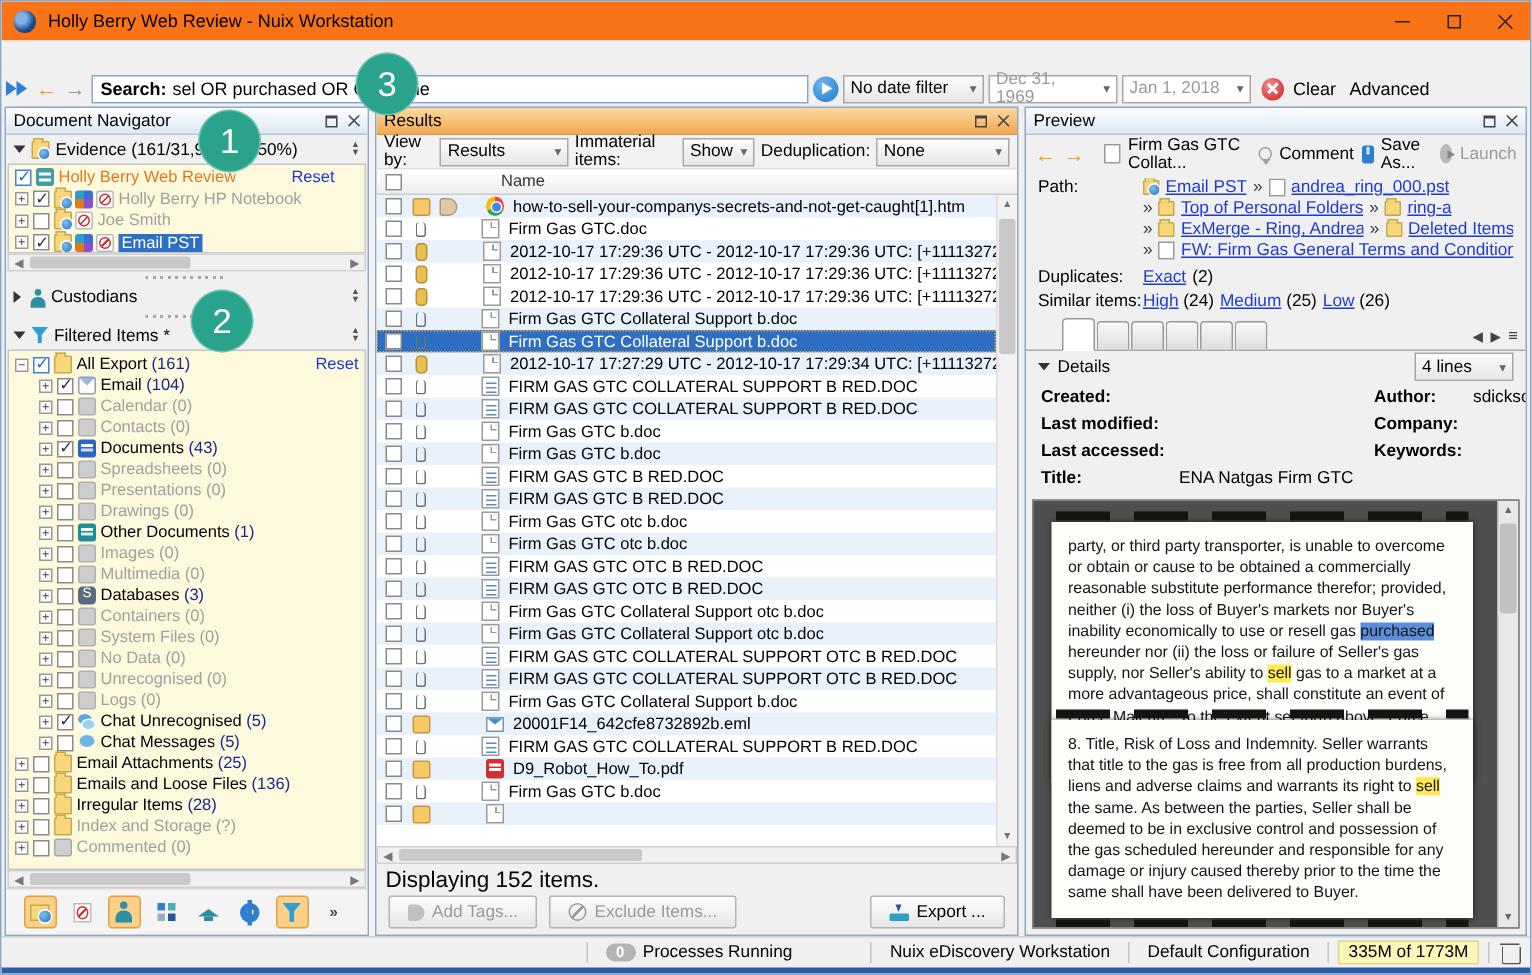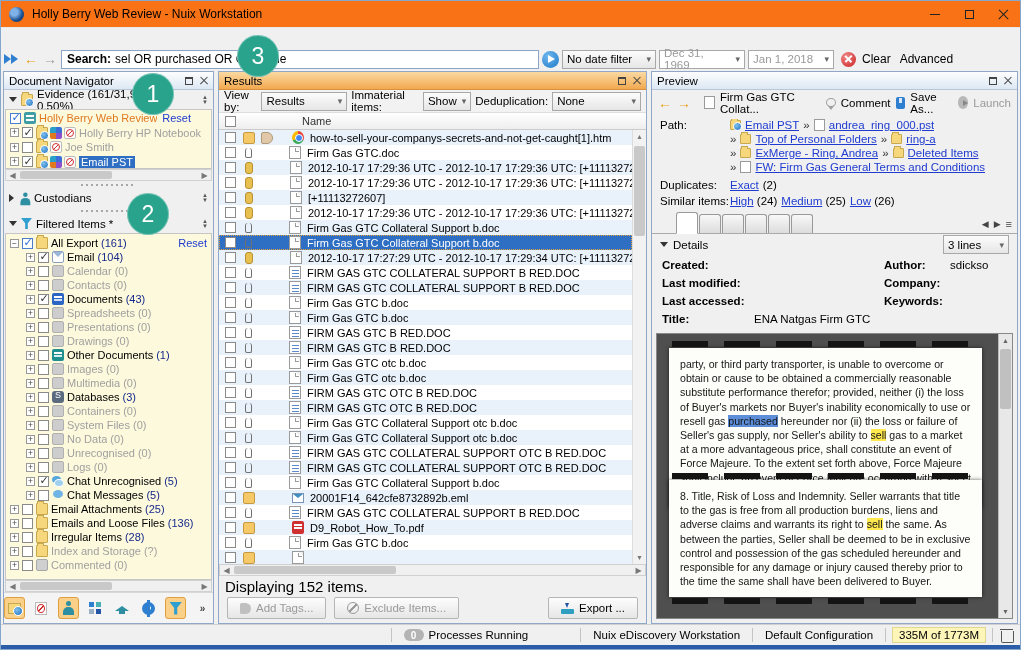--- a/index.html
+++ b/index.html
@@ -39,21 +39,21 @@
   .combo.disabled{background:#fff;color:#9a9a9a;}
   .w-datefilter{width:94px;} .w-date{width:86px;}
   .clearicon{width:15px;height:15px;border-radius:50%;background:radial-gradient(circle at 35% 30%,#f08a8a,#cc1f1f);position:relative;margin-left:4px;}
   .clearicon::before,.clearicon::after{content:"";position:absolute;left:3.2px;top:6.8px;width:8.6px;height:1.6px;background:#fff;}
   .clearicon::before{transform:rotate(45deg);} .clearicon::after{transform:rotate(-45deg);}
   .lbl12{font-size:12px;padding:0 3px;}
   
   .main{position:absolute;top:70px;left:2px;right:2px;bottom:25px;display:flex;}
   .vgap{width:4px;position:relative;}
   .panel{border:1px solid #8fa8c8;display:flex;flex-direction:column;background:#f0f0f0;overflow:hidden;}
-  .p-nav{width:211px;} .p-res{width:429px;} .p-prev{flex:1;}
+  .p-nav{width:243px;} .p-res{width:429px;} .p-prev{flex:1;}
   .phead{height:18px;display:flex;align-items:center;padding:0 5px;font-size:11.5px;
     background:linear-gradient(#fdfdfd,#dde8f4);border-bottom:1px solid #b8c6d8;flex:none;}
   .phead.orange{background:linear-gradient(#fbd9a2,#f2a94f);border-bottom:1px solid #d89040;}
   .pctl{margin-left:auto;display:flex;gap:7px;align-items:center;}
   .ctl-max{width:8px;height:8px;border:1px solid #444;border-top-width:2px;display:block;}
   .ctl-x{width:8px;height:8px;position:relative;display:block;}
   .ctl-x::before,.ctl-x::after{content:"";position:absolute;left:-1px;top:3.5px;width:10px;height:1.3px;background:#444;}
   .ctl-x::before{transform:rotate(45deg);} .ctl-x::after{transform:rotate(-45deg);}
   
   .sechead{height:19px;display:flex;align-items:center;gap:4px;padding:0 5px;font-size:11.5px;flex:none;background:#f0f0f0;}
@@ -673,27 +673,20 @@
               <span class="fslot f-doc"></span>
               <span class="rname">2012-10-17 17:29:36 UTC - 2012-10-17 17:29:36 UTC: [+11113272607, be656302</span>
             </div>
             <div class="rrow">
               <span class="cb"></span>
               <span class="slot ic-phone"></span>
               <span class="slot s2"></span>
               <span class="fslot f-doc"></span>
               <span class="rname">2012-10-17 17:29:36 UTC - 2012-10-17 17:29:36 UTC: [+11113272607, 14437140</span>
             </div>
-            <div class="rrow odd">
-              <span class="cb"></span>
-              <span class="slot ic-phone"></span>
-              <span class="slot s2"></span>
-              <span class="fslot f-doc"></span>
-              <span class="rname">[+11113272607]</span>
-            </div>
             <div class="rrow">
               <span class="cb"></span>
               <span class="slot ic-phone"></span>
               <span class="slot s2"></span>
               <span class="fslot f-doc"></span>
               <span class="rname">2012-10-17 17:29:36 UTC - 2012-10-17 17:29:36 UTC: [+11113272607, ICCID 89</span>
             </div>
             <div class="rrow odd">
               <span class="cb"></span>
               <span class="slot ic-clip"></span>
@@ -973,21 +966,21 @@
           <span>◀</span>
           <span>▶</span>
           <span style="font-size:11px;">≡</span>
         </span>
       </div>
 
       <div class="detbar">
         <span class="tri"></span>
         <span>Details</span>
         <div class="combo w-lines">
-            <span>3 lines</span>
+            <span>4 lines</span>
             <span class="car">▾</span>
           </div>
       </div>
 
       <div class="detgrid">
 
       <div style="display:contents;" class="odd">
             <b>Created:</b>
             <span></span>
             <b>Author:</b>

